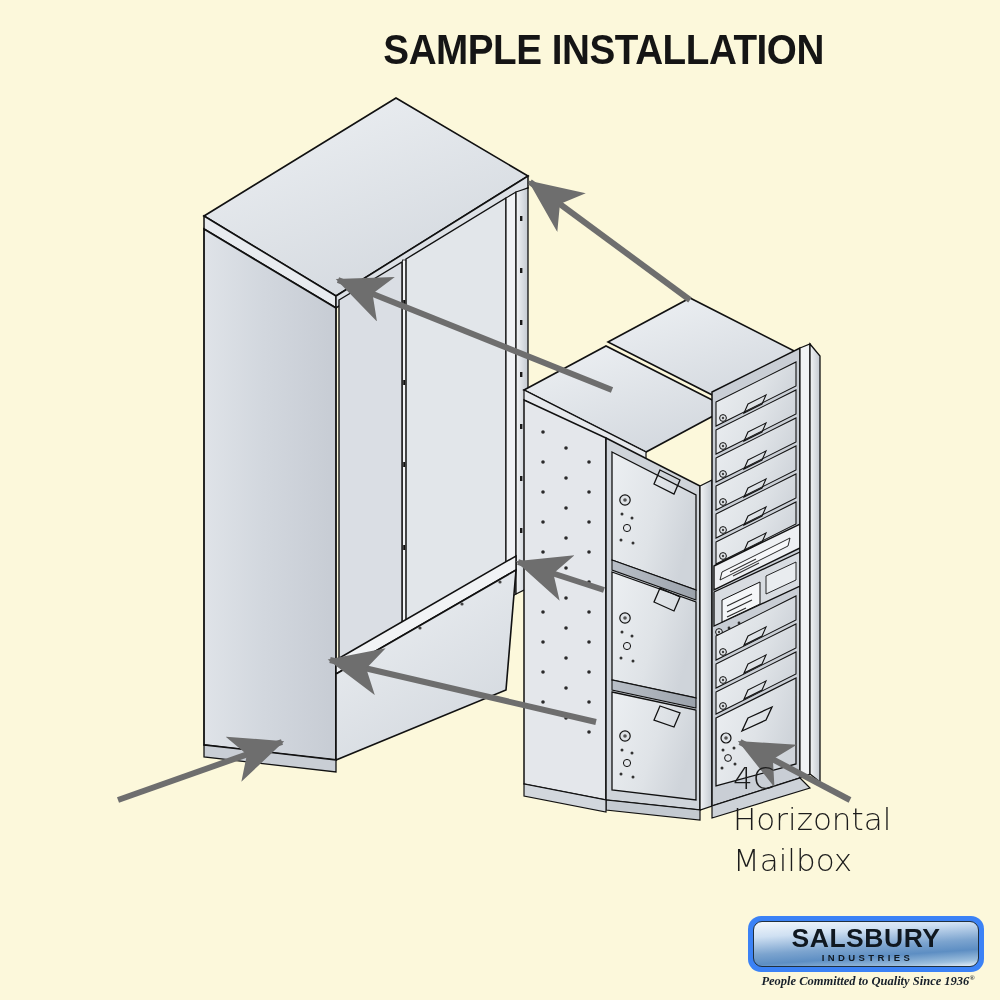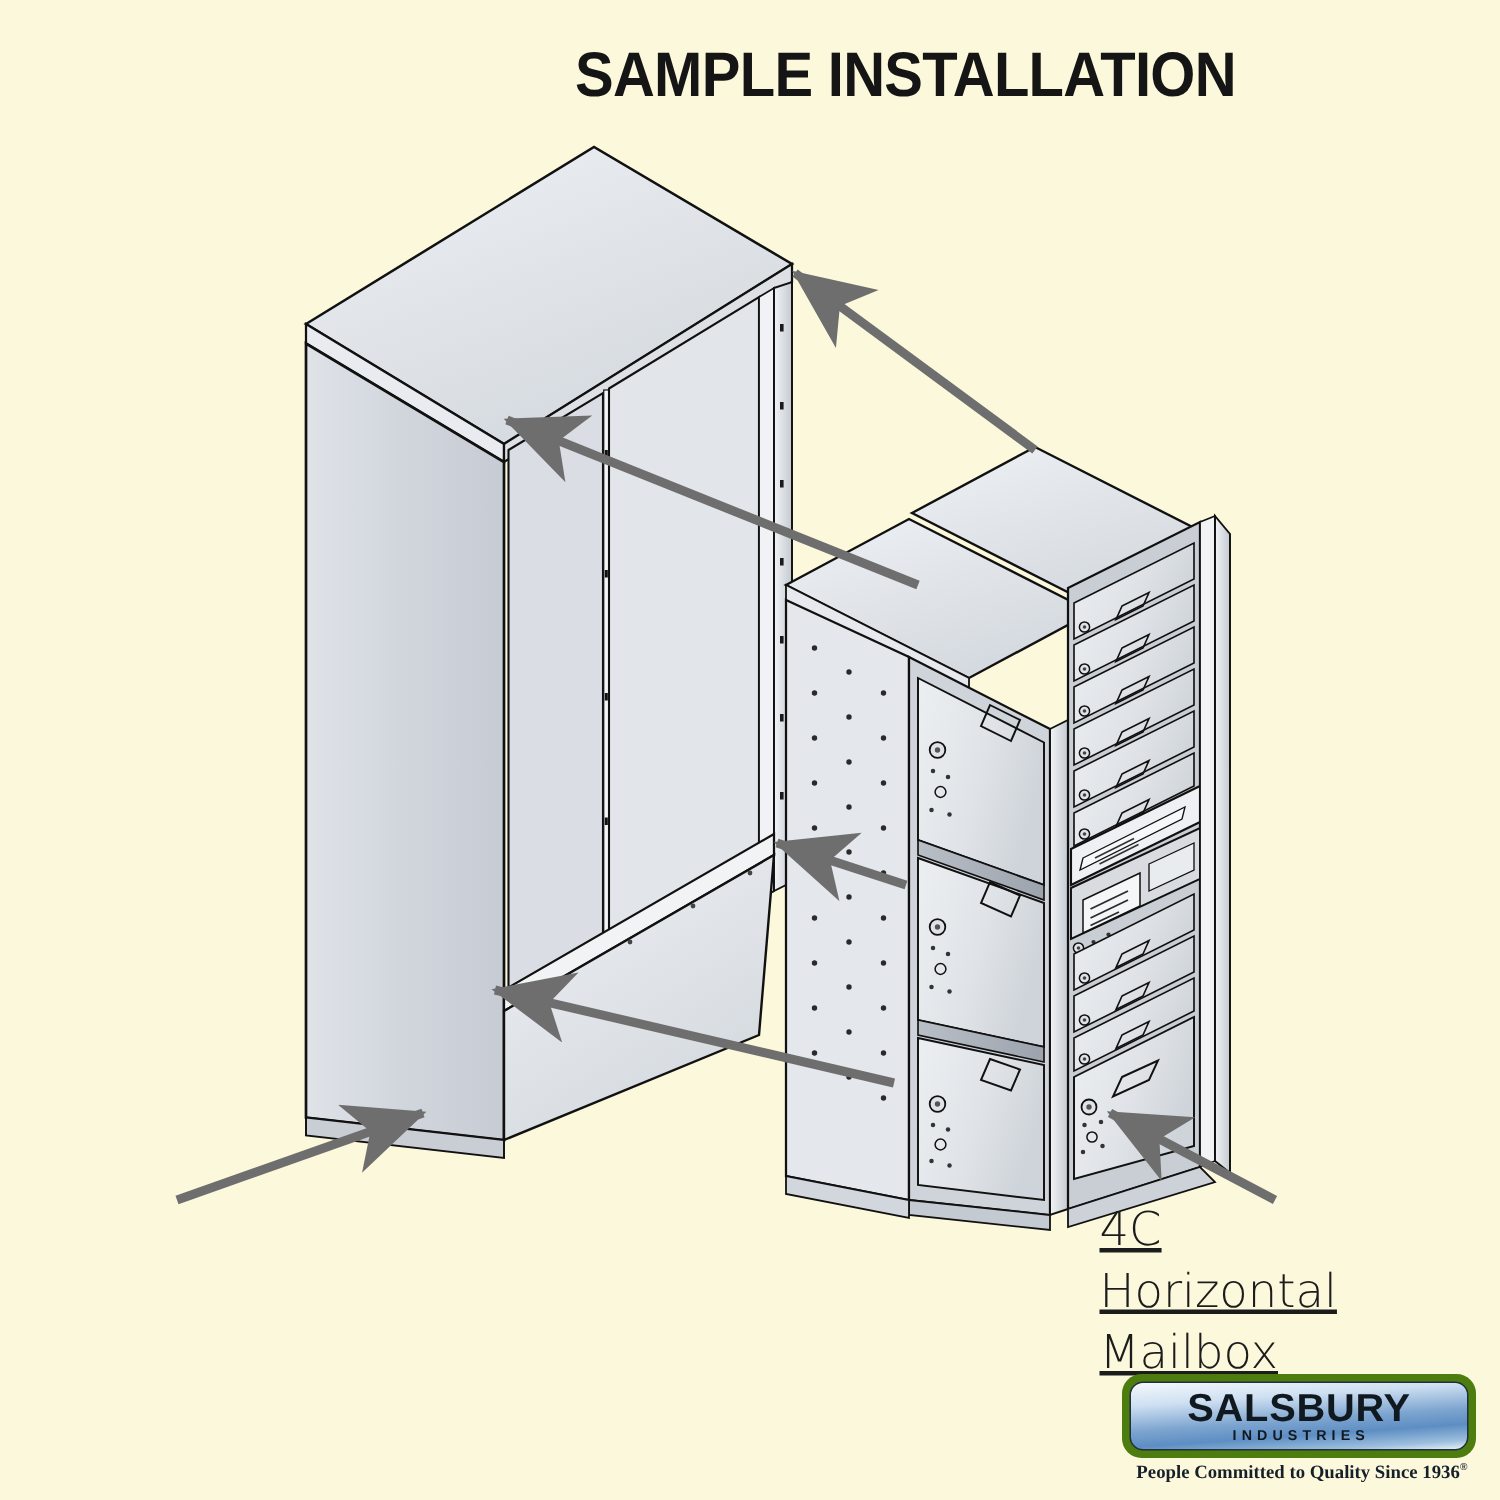--- a/index.html
+++ b/index.html
@@ -39,36 +39,36 @@
   .caption {
     position: absolute;
     font-family: "DejaVu Sans", sans-serif;
     font-weight: 300;
     font-size: 31px;
     line-height: 1.33;
     color: #1c1c1c;
     white-space: pre-line;
   }
   .caption.left  { left: 58px;  top: 798px; }
-  .caption.right { left: 733px; top: 800px; text-decoration: underline; }
+  .caption.right { left: 733px; top: 758px; }
 
   
   .logo-wrap {
     position: absolute;
     left: 748px;
     top: 916px;
     width: 236px;
     height: 74px;
   }
   .logo-plate {
     position: absolute;
     left: 0; top: 0;
     width: 236px; height: 56px;
     border-radius: 13px;
-    background: #4d7c0f;
+    background: #3b82f6;
     padding: 5px;
   }
   .logo-inner {
     width: 100%; height: 100%;
     border-radius: 9px;
     background: linear-gradient(176deg,#f4f8fc 0%,#cfe0f2 26%,#7ca4cf 55%,#5d8ec3 72%,#9dbfdd 90%,#e7f0f8 100%);
     border: 1px solid #20303f;
     display: flex;
     flex-direction: column;
     align-items: center;
@@ -95,20 +95,21 @@
     margin-top: 2px;
     margin-left: 3px;
   }
   .logo-tag {
     position: absolute;
     left: 4px;
     top: 58px;
     width: 232px;
     text-align: center;
     font-family: "Liberation Serif", serif;
+    font-style: italic;
     font-weight: bold;
     font-size: 12.5px;
     color: #17202a;
     white-space: nowrap;
   }
   .logo-tag sup { font-size: 7px; vertical-align: super; }
 </style>
 </head>
 <body>
 

